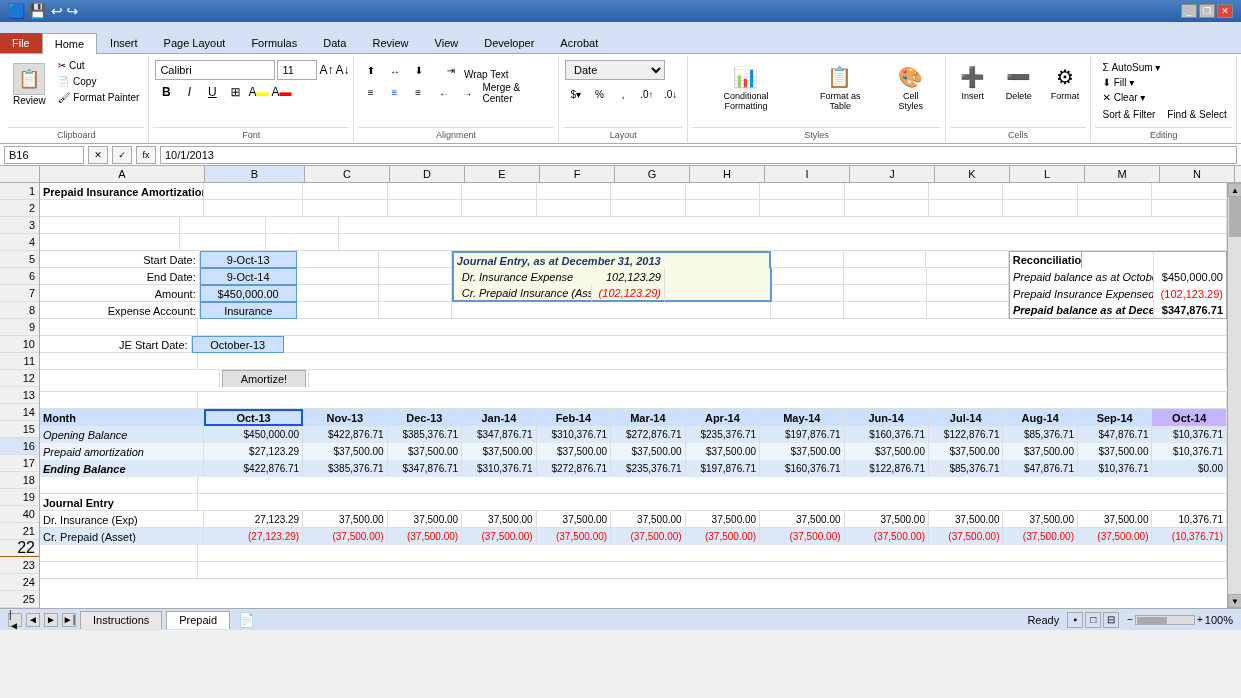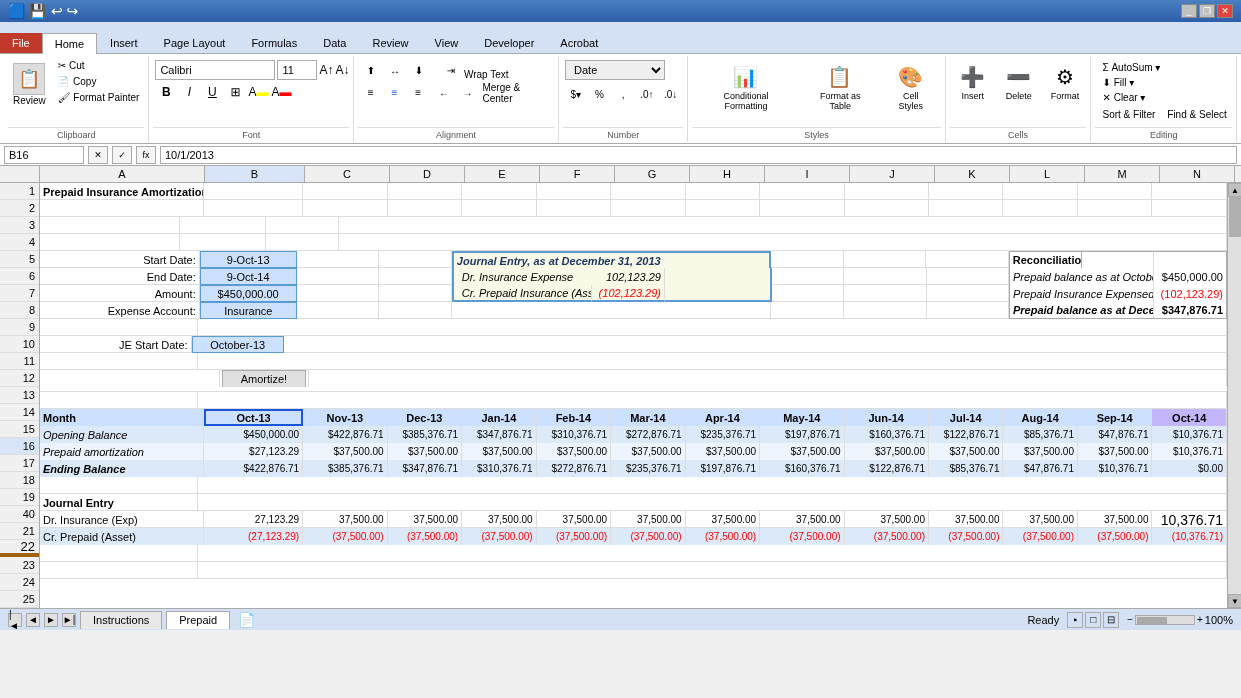--- a/index.html
+++ b/index.html
@@ -149,21 +149,21 @@
         <option>Percentage</option>
       </select>
       <div style="display:flex;gap:2px;margin-top:2px;">
         <div class="align-btn">$▾</div>
         <div class="align-btn">%</div>
         <div class="align-btn">,</div>
         <div class="align-btn">.0↑</div>
         <div class="align-btn">.0↓</div>
       </div>
     </div>
-    <div class="ribbon-group-label">Number</div>
+    <div class="ribbon-group-label">Layout</div>
   </div>
 
   <div class="ribbon-section" style="flex-direction:column;min-width:140px;">
     <div style="flex:1;padding:2px;display:flex;gap:4px;">
       <div class="big-icon-btn">
         <div class="big-icon">📊</div>
         <span style="font-size:9px;text-align:center;">Conditional Formatting</span>
       </div>
       <div class="big-icon-btn">
         <div class="big-icon">📋</div>
@@ -254,21 +254,21 @@
       <div style="height:17px;border-bottom:1px solid #ddd;text-align:right;padding-right:4px;font-size:11px;display:flex;align-items:center;justify-content:flex-end;">12</div>
       <div style="height:17px;border-bottom:1px solid #ddd;text-align:right;padding-right:4px;font-size:11px;display:flex;align-items:center;justify-content:flex-end;">13</div>
       <div style="height:17px;border-bottom:1px solid #ddd;text-align:right;padding-right:4px;font-size:11px;display:flex;align-items:center;justify-content:flex-end;">14</div>
       <div style="height:17px;border-bottom:1px solid #ddd;text-align:right;padding-right:4px;font-size:11px;display:flex;align-items:center;justify-content:flex-end;">15</div>
       <div style="height:17px;border-bottom:1px solid #ddd;text-align:right;padding-right:4px;font-size:11px;display:flex;align-items:center;justify-content:flex-end;background:#d8e4f8;">16</div>
       <div style="height:17px;border-bottom:1px solid #ddd;text-align:right;padding-right:4px;font-size:11px;display:flex;align-items:center;justify-content:flex-end;">17</div>
       <div style="height:17px;border-bottom:1px solid #ddd;text-align:right;padding-right:4px;font-size:11px;display:flex;align-items:center;justify-content:flex-end;">18</div>
       <div style="height:17px;border-bottom:1px solid #ddd;text-align:right;padding-right:4px;font-size:11px;display:flex;align-items:center;justify-content:flex-end;">19</div>
       <div style="height:17px;border-bottom:1px solid #ddd;text-align:right;padding-right:4px;font-size:11px;display:flex;align-items:center;justify-content:flex-end;">40</div>
       <div style="height:17px;border-bottom:1px solid #ddd;text-align:right;padding-right:4px;font-size:11px;display:flex;align-items:center;justify-content:flex-end;">21</div>
-      <div style="height:17px;border-bottom:4px solid #a16207;text-align:right;padding-right:4px;font-size:13px;display:flex;align-items:center;justify-content:flex-end;">22</div>
+      <div style="height:17px;border-bottom:1px solid #a16207;text-align:right;padding-right:4px;font-size:16px;display:flex;align-items:center;justify-content:flex-end;">22</div>
       <div style="height:17px;border-bottom:1px solid #ddd;text-align:right;padding-right:4px;font-size:11px;display:flex;align-items:center;justify-content:flex-end;">23</div>
       <div style="height:17px;border-bottom:1px solid #ddd;text-align:right;padding-right:4px;font-size:11px;display:flex;align-items:center;justify-content:flex-end;">24</div>
       <div style="height:17px;border-bottom:1px solid #ddd;text-align:right;padding-right:4px;font-size:11px;display:flex;align-items:center;justify-content:flex-end;">25</div>
     </div>
 
     <div style="flex:1;overflow:hidden;position:relative;">
 
       <div class="row">
         <div class="cell" style="width:165px;font-weight:bold;">Prepaid Insurance Amortization Schedule</div>
         <div class="cell" style="width:100px;"></div>
@@ -495,21 +495,21 @@
         <div class="cell" style="width:75px;justify-content:flex-end;font-size:10px;">37,500.00</div>
         <div class="cell" style="width:75px;justify-content:flex-end;font-size:10px;">37,500.00</div>
         <div class="cell" style="width:75px;justify-content:flex-end;font-size:10px;">37,500.00</div>
         <div class="cell" style="width:75px;justify-content:flex-end;font-size:10px;">37,500.00</div>
         <div class="cell" style="width:75px;justify-content:flex-end;font-size:10px;">37,500.00</div>
         <div class="cell" style="width:85px;justify-content:flex-end;font-size:10px;">37,500.00</div>
         <div class="cell" style="width:85px;justify-content:flex-end;font-size:10px;">37,500.00</div>
         <div class="cell" style="width:75px;justify-content:flex-end;font-size:10px;">37,500.00</div>
         <div class="cell" style="width:75px;justify-content:flex-end;font-size:10px;">37,500.00</div>
         <div class="cell" style="width:75px;justify-content:flex-end;font-size:10px;">37,500.00</div>
-        <div class="cell" style="width:75px;justify-content:flex-end;font-size:14px;">10,376.71</div>
+        <div class="cell" style="width:75px;justify-content:flex-end;font-size:10px;">10,376.71</div>
       </div>
 
       <div class="row" style="background:#dce9f8;">
         <div class="cell" style="width:165px;background:#dce9f8;">Cr. Prepaid (Asset)</div>
         <div class="cell" style="width:100px;background:#dce9f8;justify-content:flex-end;font-size:10px;color:red;">(27,123.29)</div>
         <div class="cell" style="width:85px;background:#dce9f8;justify-content:flex-end;font-size:10px;color:red;">(37,500.00)</div>
         <div class="cell" style="width:75px;background:#dce9f8;justify-content:flex-end;font-size:10px;color:red;">(37,500.00)</div>
         <div class="cell" style="width:75px;background:#dce9f8;justify-content:flex-end;font-size:10px;color:red;">(37,500.00)</div>
         <div class="cell" style="width:75px;background:#dce9f8;justify-content:flex-end;font-size:10px;color:red;">(37,500.00)</div>
         <div class="cell" style="width:75px;background:#dce9f8;justify-content:flex-end;font-size:10px;color:red;">(37,500.00)</div>

